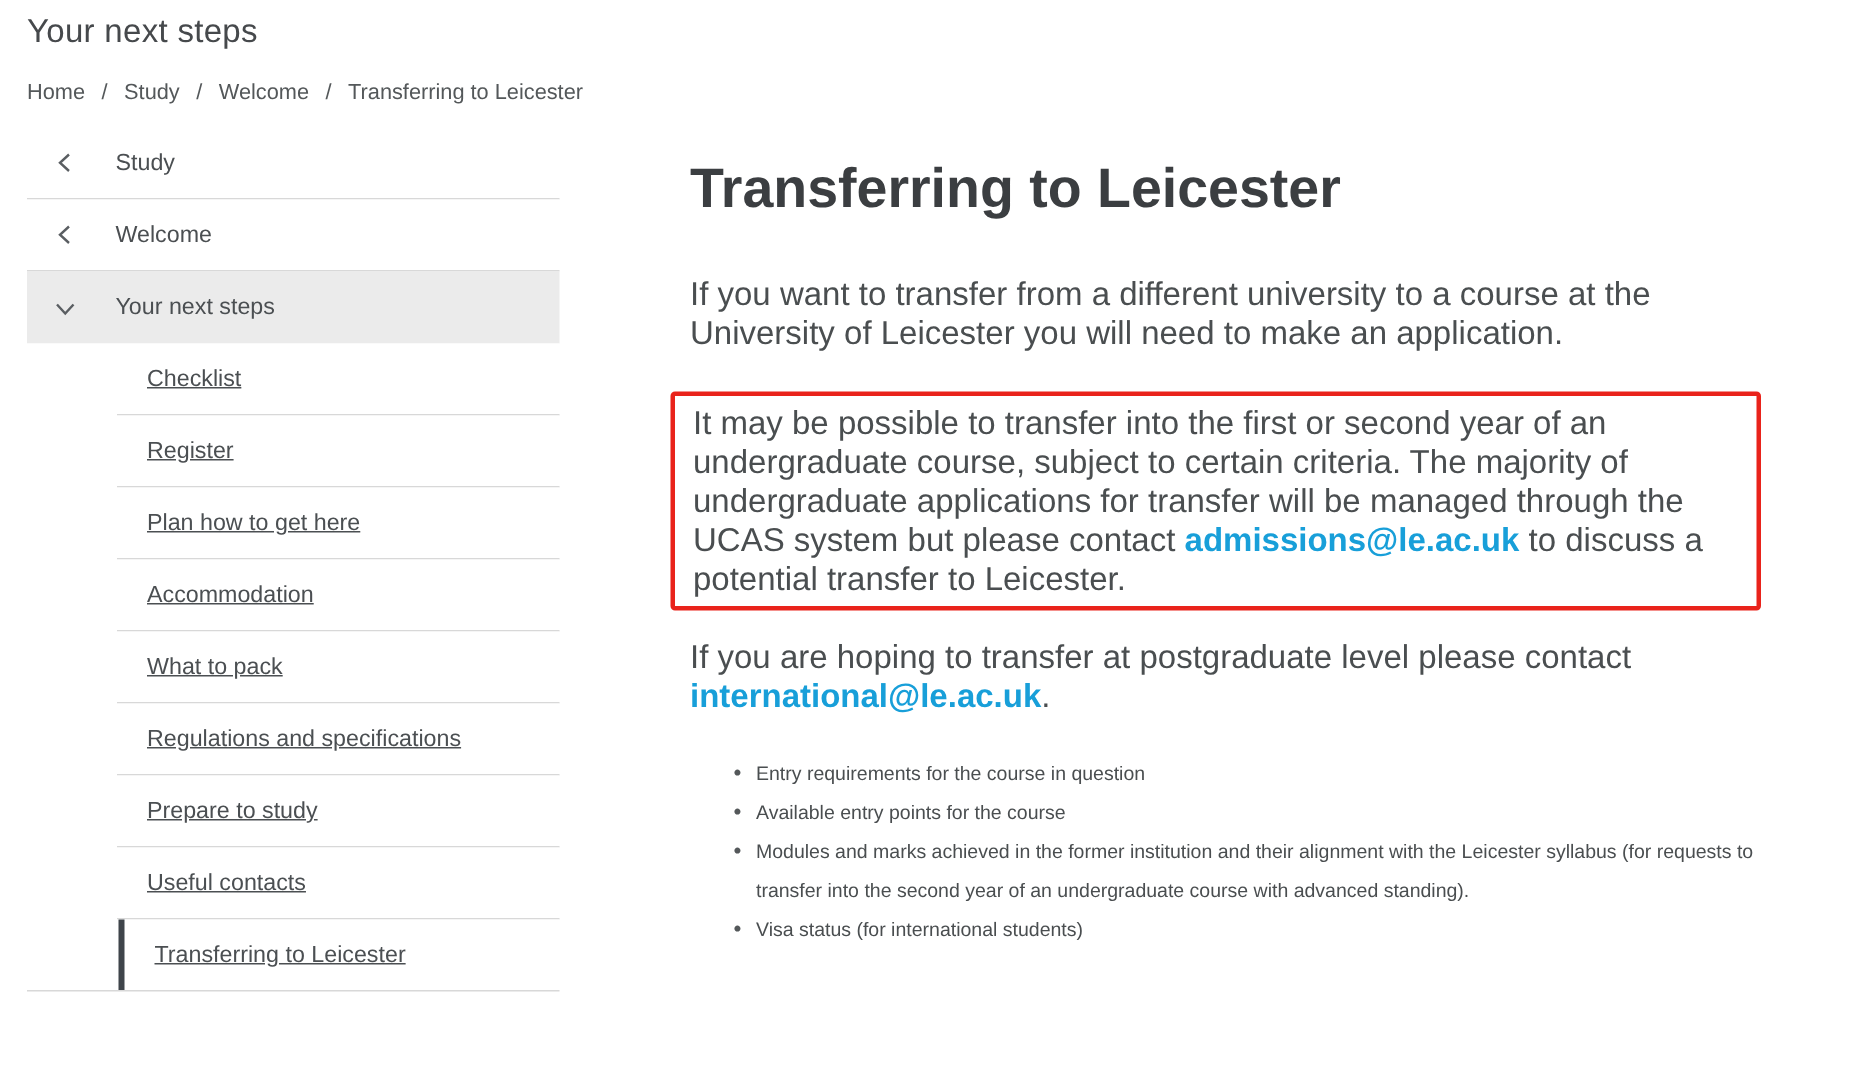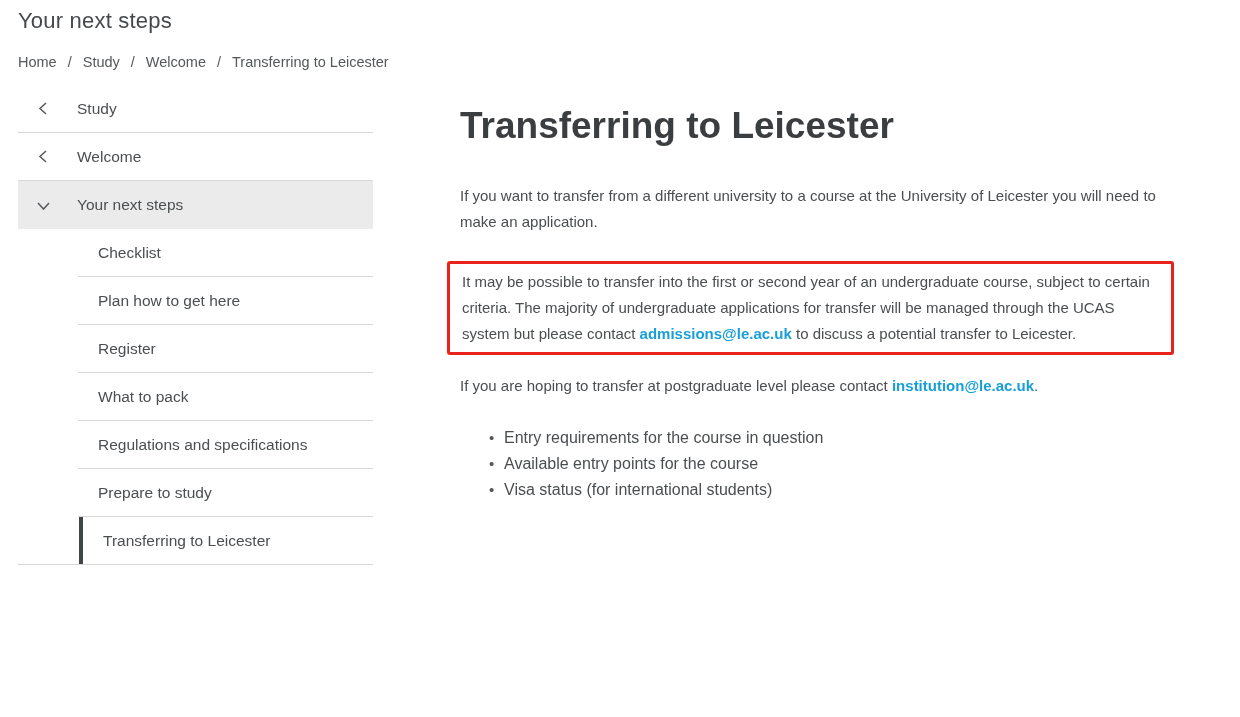--- a/index.html
+++ b/index.html
@@ -34,52 +34,52 @@
     position: relative; height: 48px;
     display: flex; align-items: center;
     cursor: pointer; background: #fff;
   }
   .side-row.back, .side-row.expanded { padding-left: 18px; }
   .side-row.back { border-bottom: 1px solid #d8d8d8; }
   .chev { width: 15px; height: 15px; display: inline-flex; flex: 0 0 15px; }
   .chev svg { width: 15px; height: 15px; stroke: #5a5e62; stroke-width: 1.6; fill: none; }
   .side-row.back .side-label, .side-row.expanded .side-label { margin-left: 26px; }
   .side-row.expanded { background: #ebebeb; }
-  .side-row.sub { padding-left: 80px; }
+  .side-row.sub { padding-left: 80px; text-decoration: underline; }
   .side-row.sub::after {
     content: ""; position: absolute; left: 60px; right: 0; bottom: 0;
     height: 1px; background: #d8d8d8;
   }
   .side-row.sub.active { padding-left: 85px; }
   .side-row.sub.active::after { left: 0; }
   .active-bar { display: none; }
   .side-row.sub.active .active-bar {
     display: block; position: absolute; left: 61px; top: 0; bottom: 1px;
     width: 4px; background: #3f444a;
   }
 
   
   .main { position: absolute; left: 460px; top: 95px; width: 710px; }
   .heading {
     margin: 10px 0 36px;
     font-size: 37px; line-height: 42px; font-weight: 700;
     color: #3b3e41; letter-spacing: 0px;
   }
-  .para { font-size: 15px; line-height: 26px; color: #4a4e50; margin: 0 0 16px; }
+  .para { font-size: 22px; line-height: 26px; color: #4a4e50; margin: 0 0 16px; }
   .para.spaced { margin-bottom: 26px; }
   .annotation-box {
     border: 3px solid #e9231b; border-radius: 3px;
     margin: 0 -4px 18px -13px;
     padding: 5px 10px 5px 12px;
   }
   .annotation-box .para { margin: 0; }
   .email-link { color: #189fd9; font-weight: 700; text-decoration: none; cursor: pointer; }
   .bullets { list-style: none; margin: 4px 0 0; padding-left: 44px; }
   .bullet-item {
-    position: relative; font-size: 16px; line-height: 26px; color: #4a4e50;
+    position: relative; font-size: 13px; line-height: 26px; color: #4a4e50;
   }
   .bullet-item::before {
     content: "\2022"; position: absolute; left: -15px; top: 0;
     color: #54585a; font-size: 15px;
   }
 </style>
 </head>
 <body>
 
 <h1 class="page-title">Your next steps</h1>
@@ -125,68 +125,77 @@
   </div>
   <div>
 
       <div class="side-row sub">
 
         <span class="side-label">Checklist</span>
       </div>
 
       <div class="side-row sub">
 
+        <span class="side-label">Register</span>
+      </div>
+
+      <div class="side-row sub">
+
         <span class="side-label">Plan how to get here</span>
       </div>
 
       <div class="side-row sub">
 
-        <span class="side-label">Register</span>
-      </div>
-
+        <span class="side-label">Accommodation</span>
+      </div>
 
       <div class="side-row sub">
 
         <span class="side-label">What to pack</span>
       </div>
 
       <div class="side-row sub">
 
         <span class="side-label">Regulations and specifications</span>
       </div>
 
       <div class="side-row sub">
 
         <span class="side-label">Prepare to study</span>
       </div>
 
+      <div class="side-row sub">
+
+        <span class="side-label">Useful contacts</span>
+      </div>
 
       <div class="side-row sub active">
         <span class="active-bar"></span>
         <span class="side-label">Transferring to Leicester</span>
       </div>
     </div>
 </aside>
 
 <main class="main">
   <h1 class="heading">Transferring to Leicester</h1>
 
   <p class="para spaced">If you want to transfer from a different university to a course at the University of Leicester you will need to make an application.</p>
 
   <div class="annotation-box">
     <p class="para"><span>It may be possible to transfer into the first or second year of an undergraduate course, subject to certain criteria. The majority of undergraduate applications for transfer will be managed through the UCAS system but please contact </span><a class="email-link">admissions@le.ac.uk</a><span> to discuss a potential transfer to Leicester.</span></p>
   </div>
 
-  <p class="para spaced"><span>If you are hoping to transfer at postgraduate level please contact </span><a class="email-link">institution@le.ac.uk</a><span>.</span></p>
+  <p class="para spaced"><span>If you are hoping to transfer at postgraduate level please contact </span><a class="email-link">international@le.ac.uk</a><span>.</span></p>
 
 
   <ul class="bullets">
 
       <li class="bullet-item">Entry requirements for the course in question</li>
 
 
       <li class="bullet-item">Available entry points for the course</li>
 
 
+      <li class="bullet-item">Modules and marks achieved in the former institution and their alignment with the Leicester syllabus (for requests to transfer into the second year of an undergraduate course with advanced standing).</li>
 
       <li class="bullet-item">Visa status (for international students)</li>
     </ul>
 </main>
 
 </body></html>

